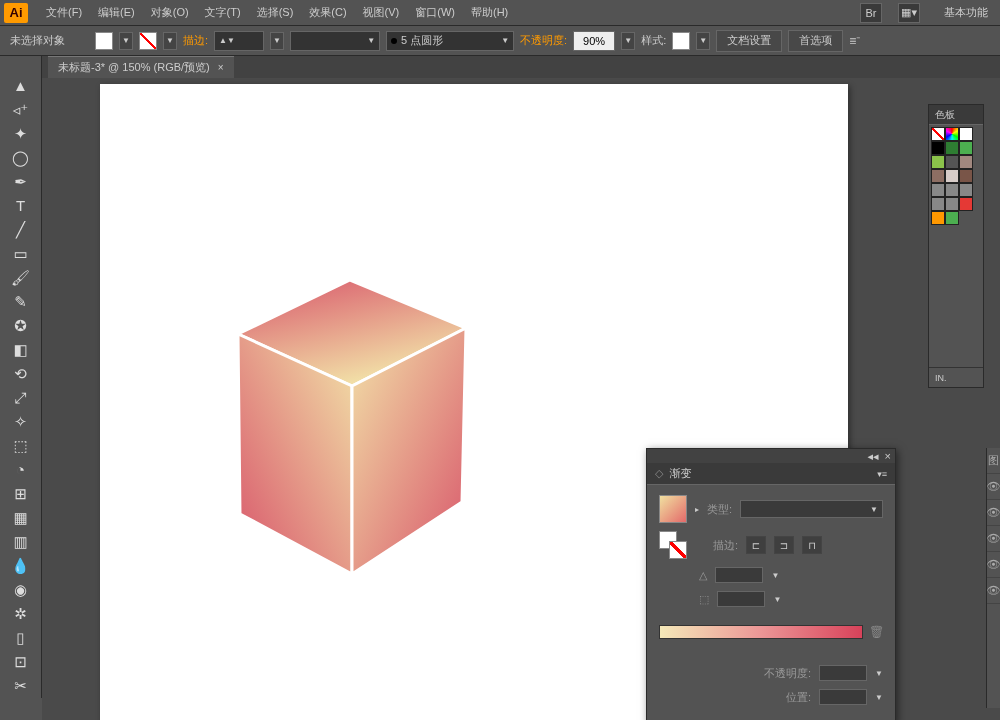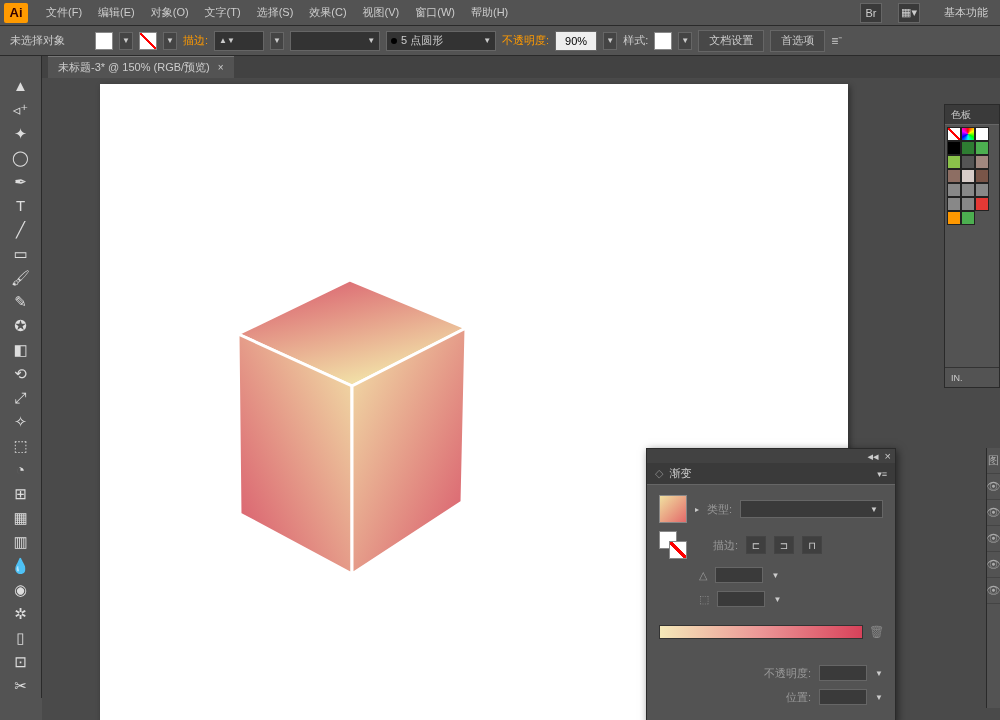--- a/index.html
+++ b/index.html
@@ -21,21 +21,21 @@
 .select-box{height:20px;background:#333;border:1px solid #666;display:flex;align-items:center;padding:0 4px;gap:4px}
 .opacity-input{width:42px;height:20px;background:#eee;border:1px solid #666;color:#000;display:flex;align-items:center;justify-content:center}
 .btn{height:22px;padding:0 10px;border:1px solid #666;background:#484848;display:flex;align-items:center;cursor:pointer}
 .doc-tab-bar{height:22px;background:#424242;display:flex;align-items:center;padding-left:48px}
 .doc-tab{height:22px;padding:0 10px;background:#535353;display:flex;align-items:center;gap:8px;border-top:1px solid #777}
 .toolbox{position:absolute;left:0;top:56px;width:42px;background:#535353;border-right:1px solid #2a2a2a;display:flex;flex-direction:column;align-items:center;padding-top:18px}
 .tool{width:24px;height:23px;display:flex;align-items:center;justify-content:center;cursor:pointer;margin-bottom:1px;font-size:15px;color:#ddd}
 .canvas-area{position:absolute;left:42px;top:78px;right:0;bottom:0;background:#4a4a4a;overflow:hidden}
 .artboard{position:absolute;left:58px;top:6px;width:748px;height:640px;background:#fff;box-shadow:2px 2px 6px rgba(0,0,0,0.4)}
 .cube{position:absolute;left:130px;top:190px}
-.swatches-panel{position:absolute;right:0;top:104px;width:56px;background:#535353;border:1px solid #2a2a2a}
+.swatches-panel{position:absolute;right:16px;top:104px;width:56px;background:#535353;border:1px solid #2a2a2a}
 .panel-header{height:20px;background:#3a3a3a;display:flex;align-items:center;padding:0 6px;font-size:10px;border-bottom:1px solid #666}
 .sw-grid{display:flex;flex-wrap:wrap;padding:2px;gap:0}
 .sw{width:14px;height:14px;border:1px solid #222}
 .panel-footer{height:20px;display:flex;align-items:center;padding:0 6px;font-size:9px;border-top:1px solid #333;margin-top:140px}
 .gradient-panel{position:absolute;left:646px;top:448px;width:250px;background:#535353;border:1px solid #2a2a2a;box-shadow:2px 2px 8px rgba(0,0,0,0.5)}
 .gp-topbar{height:14px;background:#424242;display:flex;justify-content:flex-end;align-items:center;padding:0 4px;gap:6px;font-size:9px}
 .gp-header{height:22px;background:#3a3a3a;display:flex;align-items:center;padding:0 8px;gap:6px;border-bottom:1px solid #666}
 .gp-body{padding:10px 12px}
 .gp-row{display:flex;align-items:center;gap:8px;margin-bottom:8px}
 .gp-preview{width:28px;height:28px;background:linear-gradient(135deg,#f0e0a0,#e46a6a);border:1px solid #888}
@@ -82,21 +82,21 @@
   <div class="dd-arrow">▼</div>
   <span class="stroke-label">描边:</span>
   <div class="num-input">
     <span style="font-size:8px">▲▼</span>
     <span></span>
   </div>
   <div class="dd-arrow">▼</div>
   <div class="select-box" style="width:90px">
       <span style="margin-left:auto;font-size:8px">▼</span>
     </div>
-  <div class="select-box" style="width:110px">
+  <div class="select-box" style="width:128px">
     <span style="width:6px;height:6px;background:#000;border-radius:50%"></span>
     <span style="color:#ccc">5 点圆形</span>
     <span style="margin-left:auto;font-size:8px">▼</span>
   </div>
   <span class="stroke-label">不透明度:</span>
   <div class="opacity-input">90%</div>
   <div class="dd-arrow">▼</div>
   <span class="cb-label">样式:</span>
   <div class="swatch"></div>
   <div class="dd-arrow">▼</div>

